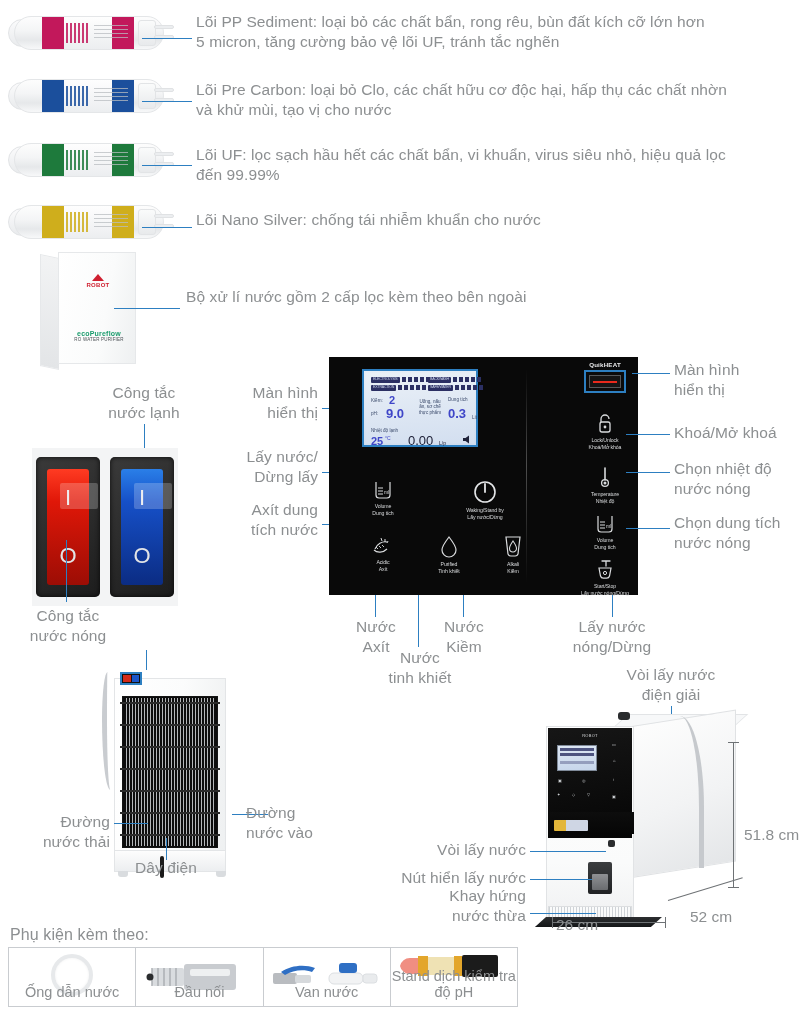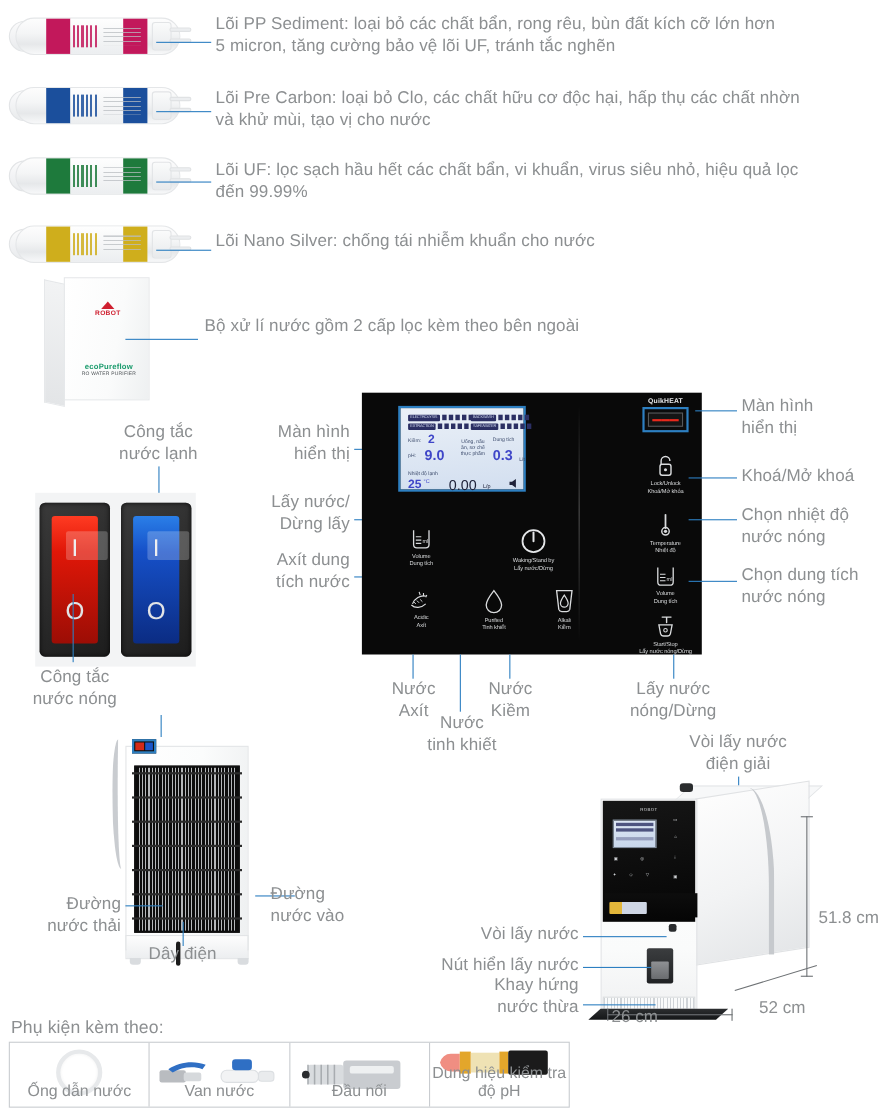--- a/index.html
+++ b/index.html
@@ -737,51 +737,51 @@
 
   <div id="accbox" style="left:8px; top:947px; width:510px; height:60px;">
     <div class="cell">
       <div class="art">
           <div class="ring"></div>
         </div>
       <div class="cap">Ống dẫn nước</div>
     </div>
     <div class="cell">
       <div class="art">
+        <svg width="110" height="40" viewBox="0 0 110 40" style="display:block;margin:6px auto 0">
+          <rect x="8" y="10" width="32" height="18" rx="2" fill="#d9dcdf"></rect>
+          <path d="M8 10v18M14 10v18M20 10v18M26 10v18M32 10v18" stroke="#a8acb0" stroke-width="1.4"></path>
+          <rect x="40" y="6" width="52" height="26" rx="3" fill="#c9ccd0"></rect>
+          <rect x="46" y="11" width="40" height="7" rx="2" fill="#eef0f1"></rect>
+          <circle cx="6" cy="19" r="3.5" fill="#2a2c2e"></circle>
+        </svg>
+      </div>
+      <div class="cap">Đầu nối</div>
+    </div>
+    <div class="cell">
+      <div class="art">
         <svg width="120" height="40" viewBox="0 0 120 40" style="display:block;margin:3px auto 0">
           <rect x="6" y="18" width="24" height="11" rx="2" fill="#b9bcc0"></rect>
           <rect x="28" y="20" width="16" height="8" rx="2" fill="#d6d9dc"></rect>
           <path d="M14 17c10-7 24-8 34-4l-3 4c-8-3-19-2-27 3z" fill="#2f6fc4"></path>
           <rect x="62" y="18" width="34" height="11" rx="5" fill="#f2f3f4" stroke="#dcdfe2"></rect>
           <rect x="72" y="8" width="18" height="10" rx="3" fill="#2f6fc4"></rect>
           <rect x="96" y="19" width="14" height="9" rx="3" fill="#e9ebed" stroke="#dcdfe2"></rect>
         </svg>
       </div>
       <div class="cap">Van nước</div>
-    </div>
-    <div class="cell">
-      <div class="art">
-        <svg width="110" height="40" viewBox="0 0 110 40" style="display:block;margin:6px auto 0">
-          <rect x="8" y="10" width="32" height="18" rx="2" fill="#d9dcdf"></rect>
-          <path d="M8 10v18M14 10v18M20 10v18M26 10v18M32 10v18" stroke="#a8acb0" stroke-width="1.4"></path>
-          <rect x="40" y="6" width="52" height="26" rx="3" fill="#c9ccd0"></rect>
-          <rect x="46" y="11" width="40" height="7" rx="2" fill="#eef0f1"></rect>
-          <circle cx="6" cy="19" r="3.5" fill="#2a2c2e"></circle>
-        </svg>
-      </div>
-      <div class="cap">Đầu nối</div>
     </div>
     <div class="cell">
       <div class="art" style="height:26px">
         <svg width="116" height="24" viewBox="0 0 116 24" style="display:block;margin:2px auto 0">
           <path d="M4 12a10 10 0 0110-8h8v16h-8A10 10 0 014 12z" fill="#f08e82"></path>
           <rect x="22" y="2" width="10" height="20" fill="#e3a62b"></rect>
           <rect x="32" y="3" width="26" height="18" fill="#efe2b4"></rect>
           <rect x="58" y="2" width="8" height="20" fill="#e3a62b"></rect>
           <rect x="66" y="1" width="36" height="22" rx="2" fill="#1b1b1b"></rect>
         </svg>
       </div>
-      <div class="cap">Dung hiệu kiểm
+      <div class="cap">Stand dịch kiểm
 tra độ pH</div>
     </div>
   </div>
 
 </div>
 
 </body></html>

